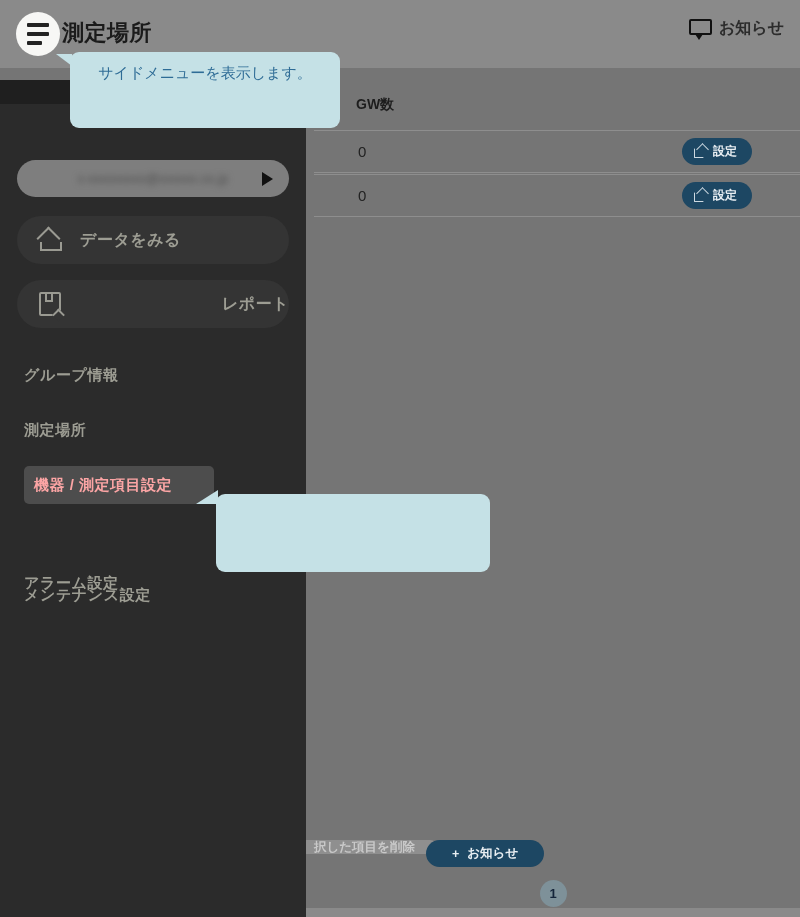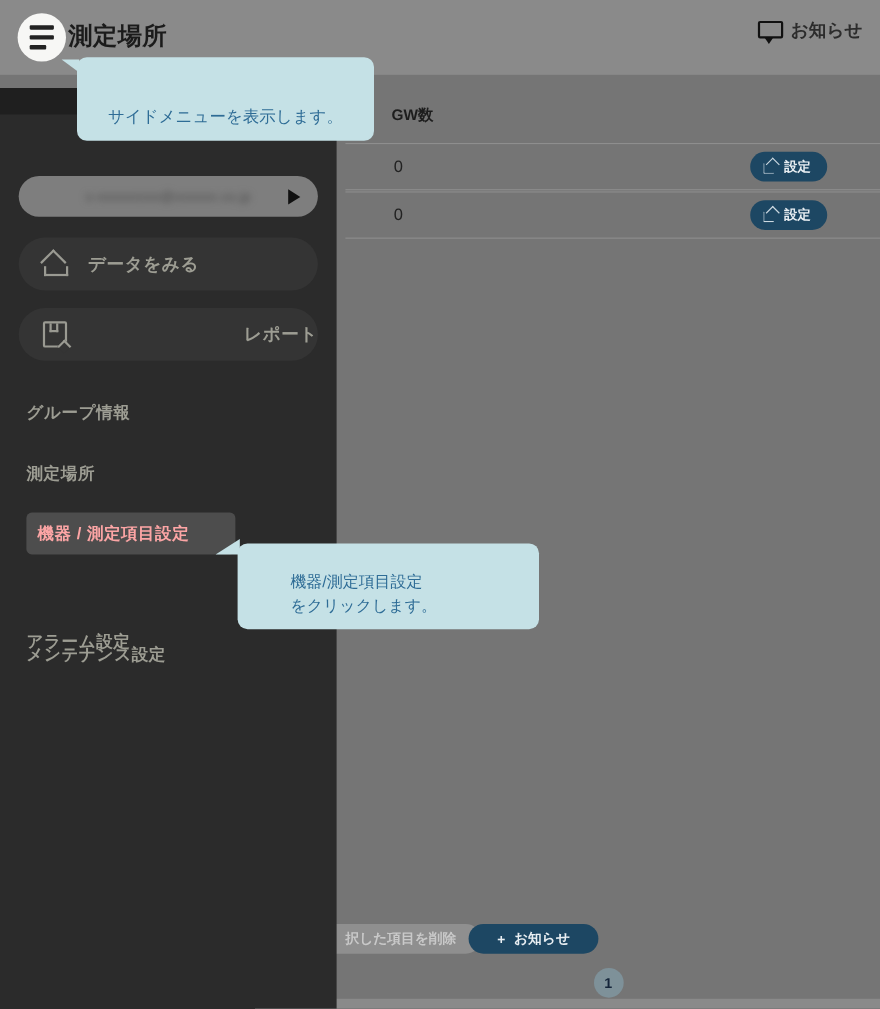--- a/index.html
+++ b/index.html
@@ -149,21 +149,21 @@
 
   
   .action-bar {
     position: absolute;
     left: 306px; top: 840px;
     width: 494px; height: 30px;
   }
   .btn-delete {
     position: absolute;
     left: -14px; top: 0;
-    height: 27px;
+    height: 14px;
     padding: 0 22px;
     border-radius: 14px;
     background: #8f8f8f;
     color: #c9c9c9;
     font-size: 12.5px;
     font-weight: 700;
     border: none;
     display: flex;
     align-items: center;
     cursor: default;
@@ -391,21 +391,21 @@
   .hamburger .b2 { width: 15px; align-self: flex-start; margin-left: 11px; }
 
   
 
   .tooltip {
     position: absolute;
     background: #c5e1e6;
     border-radius: 9px;
     z-index: 60;
     display: flex;
-    align-items: flex-end;
+    align-items: flex-start;
     justify-content: center;
     color: #2e6c96;
     font-size: 15px;
     line-height: 1.45;
     padding: 10px 18px;
   }
   .tooltip.t1 {
     left: 70px; top: 52px;
     width: 270px; height: 76px;
     font-size: 15px;
@@ -534,17 +534,15 @@
     <span class="bar b2"></span>
   </div>
 
   <div class="tooltip t1">
     <span class="tail"></span>
     <span class="ttxt">サイドメニューを表示します。</span>
   </div>
 
   <div class="tooltip t2">
     <span class="tail"></span>
-    <span class="ttxt">機器/測定項目設定
-をクリックします。</span>
   </div>
 
 </div>
 
 </body></html>

